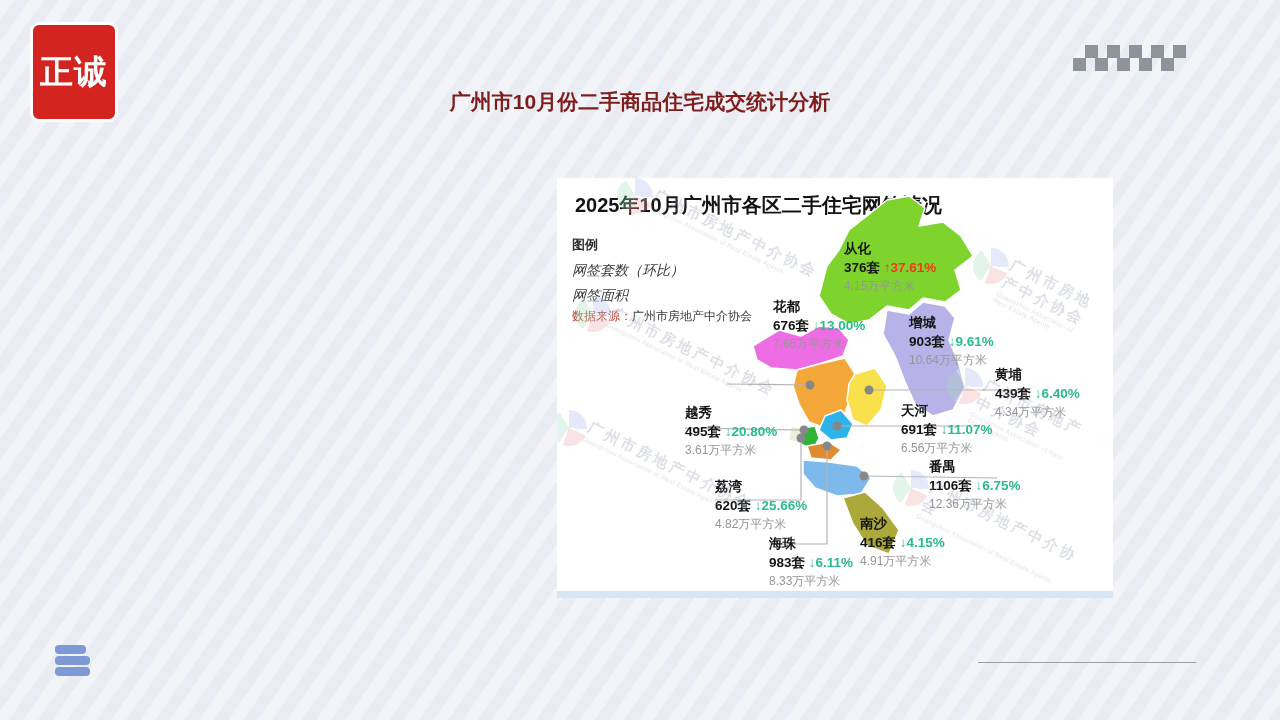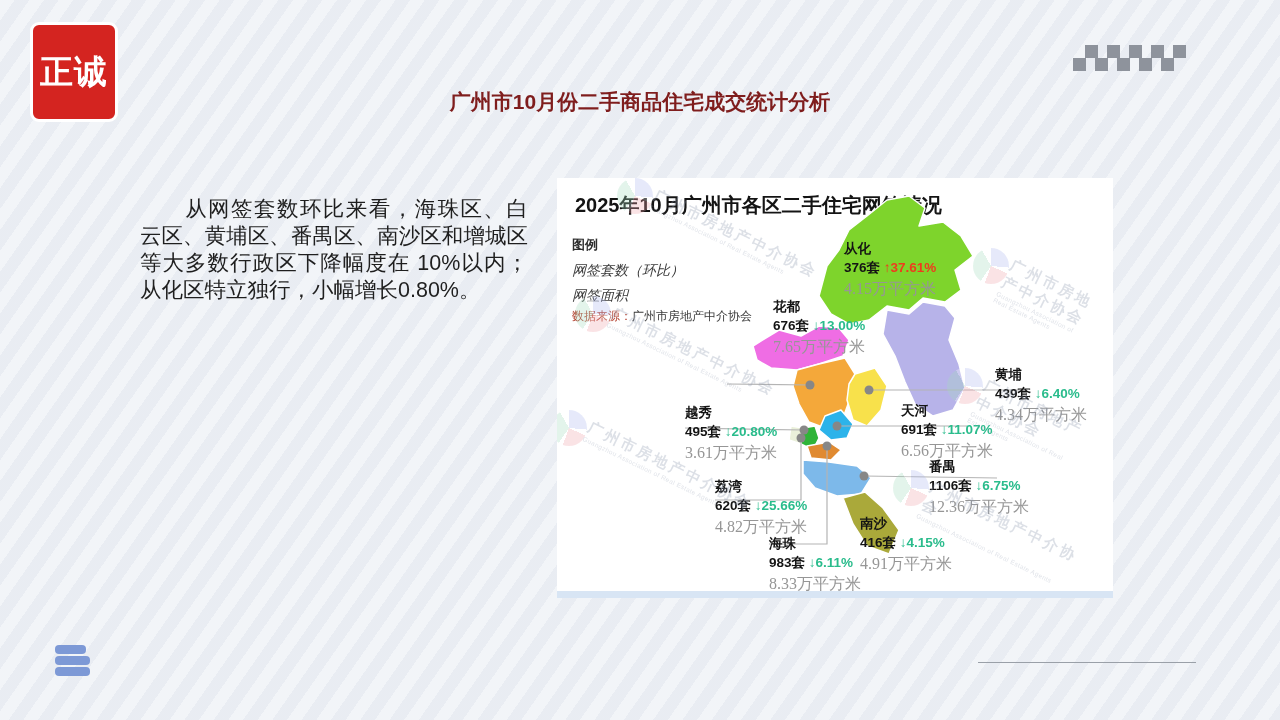--- a/index.html
+++ b/index.html
@@ -49,21 +49,21 @@
   .source-label { font-weight:normal; color:#b3412f; }
   .source-value { color:#3a3a3a; }
 
   .map-svg { position:absolute; left:0; top:0; }
 
   .district { position:absolute; line-height:1.1; white-space:nowrap; }
   .d-name { font-size:13.5px; font-weight:bold; color:#141414; margin-bottom:4px; }
   .d-stat { font-size:13.5px; font-weight:bold; color:#141414; margin-bottom:4px; }
   .d-change.down { color:#2abc8c; }
   .d-change.up { color:#ef3b1e; }
-  .d-area { font-size:16px; color:#969696;font-family:Liberation Serif, serif; }
+  .d-area { font-size:12px; color:#969696; }
 
   
   .wm-layer { position:absolute; inset:0; pointer-events:none; opacity:.30; }
   .wm { position:absolute; display:flex; align-items:flex-start; gap:6px; }
   .wm-pie { width:36px; height:36px; border-radius:50%; flex:0 0 auto;
     background:conic-gradient(#aeb9ef 0 95deg, #ffffff 95deg 115deg, #f0a4ac 115deg 200deg,
       #ffffff 200deg 215deg, #a4dcbe 215deg 330deg, #ffffff 330deg 360deg); }
   .wm-text { transform:rotate(26deg); transform-origin:left top; display:flex;
     flex-direction:column; margin-top:8px; }
   .wm-zh { font-size:15px; font-weight:bold; color:#8f9ab0; letter-spacing:3px; }
@@ -95,21 +95,20 @@
       <i></i>
       <i></i>
       <i></i>
       <i></i>
       <i></i>
       <i></i>
       <i></i>
       <i></i>
   </div>
 
-  <p class="body-text">从网签套数环比来看，海珠区、白云区、黄埔区、番禺区、南沙区和增城区等大多数行政区下降幅度在 10%以内；从化区特立独行，小幅增长0.80%。</p>
 
   <div class="panel">
 
     <div class="panel-title">2025年10月广州市各区二手住宅网签情况</div>
 
     <div class="legend">
       <div class="legend-heading">图例</div>
       <div class="legend-item">网签套数（环比）</div>
       <div class="legend-item">网签面积</div>
     </div>
@@ -156,20 +155,25 @@
       <div class="d-stat"><span>376套</span> <span class="d-change up"><span>↑</span><span>37.61%</span></span></div>
       <div class="d-area">4.15万平方米</div>
     </div>
 
     <div class="district" style="left:216px;top:122px">
       <div class="d-name">花都</div>
       <div class="d-stat"><span>676套</span> <span class="d-change down"><span>↓</span><span>13.00%</span></span></div>
       <div class="d-area">7.65万平方米</div>
     </div>
 
+    <div class="district" style="left:352px;top:138px">
+      <div class="d-name">增城</div>
+      <div class="d-stat"><span>903套</span> <span class="d-change down"><span>↓</span><span>9.61%</span></span></div>
+      <div class="d-area">10.64万平方米</div>
+    </div>
 
 
     <div class="district" style="left:438px;top:190px">
       <div class="d-name">黄埔</div>
       <div class="d-stat"><span>439套</span> <span class="d-change down"><span>↓</span><span>6.40%</span></span></div>
       <div class="d-area">4.34万平方米</div>
     </div>
 
     <div class="district" style="left:344px;top:226px">
       <div class="d-name">天河</div>

